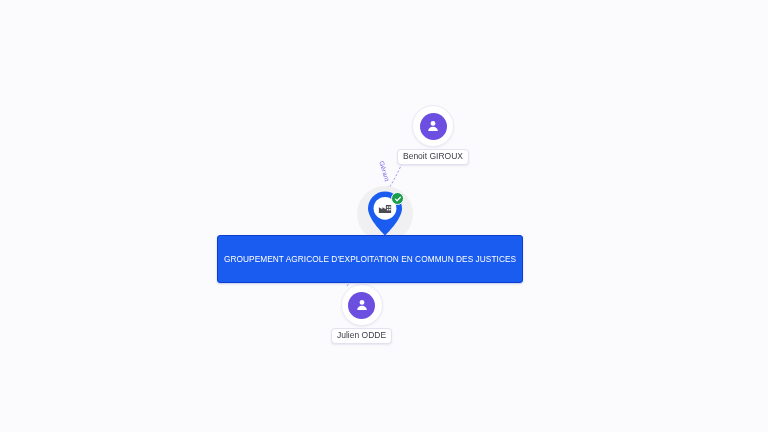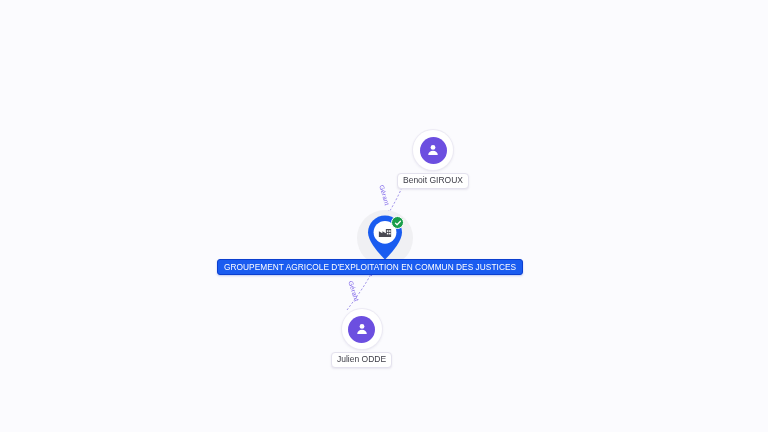--- a/index.html
+++ b/index.html
@@ -11,21 +11,20 @@
     height: 432px;
     background: #fbfbfe;
     font-family: "Liberation Sans", sans-serif;
     overflow: hidden;
   }
   #graph-canvas {
     position: relative;
     width: 768px;
     height: 307px;
     background: #fbfbfe;
-    margin-top: 24px;
   }
 
   
   #edges-layer {
     position: absolute;
     left: 0;
     top: 0;
     width: 768px;
     height: 432px;
   }
@@ -152,21 +151,21 @@
     top: 235px;
     height: 14px;
     line-height: 14px;
     background: #1a5cf0;
     border: 1px solid #0b3fd0;
     border-radius: 3px;
     color: #ffffff;
     font-size: 8.3px;
     font-family: "Liberation Sans", sans-serif;
     letter-spacing: 0.05px;
-    padding: 0 6px;
+    padding: 16px 6px;
     white-space: nowrap;
     box-shadow: 0 1px 2px rgba(20,60,200,0.25);
   }
 </style>
 </head>
 <body>
 
 <div id="graph-canvas">
 
   <svg id="edges-layer" viewBox="0 0 768 432" width="768" height="432">

